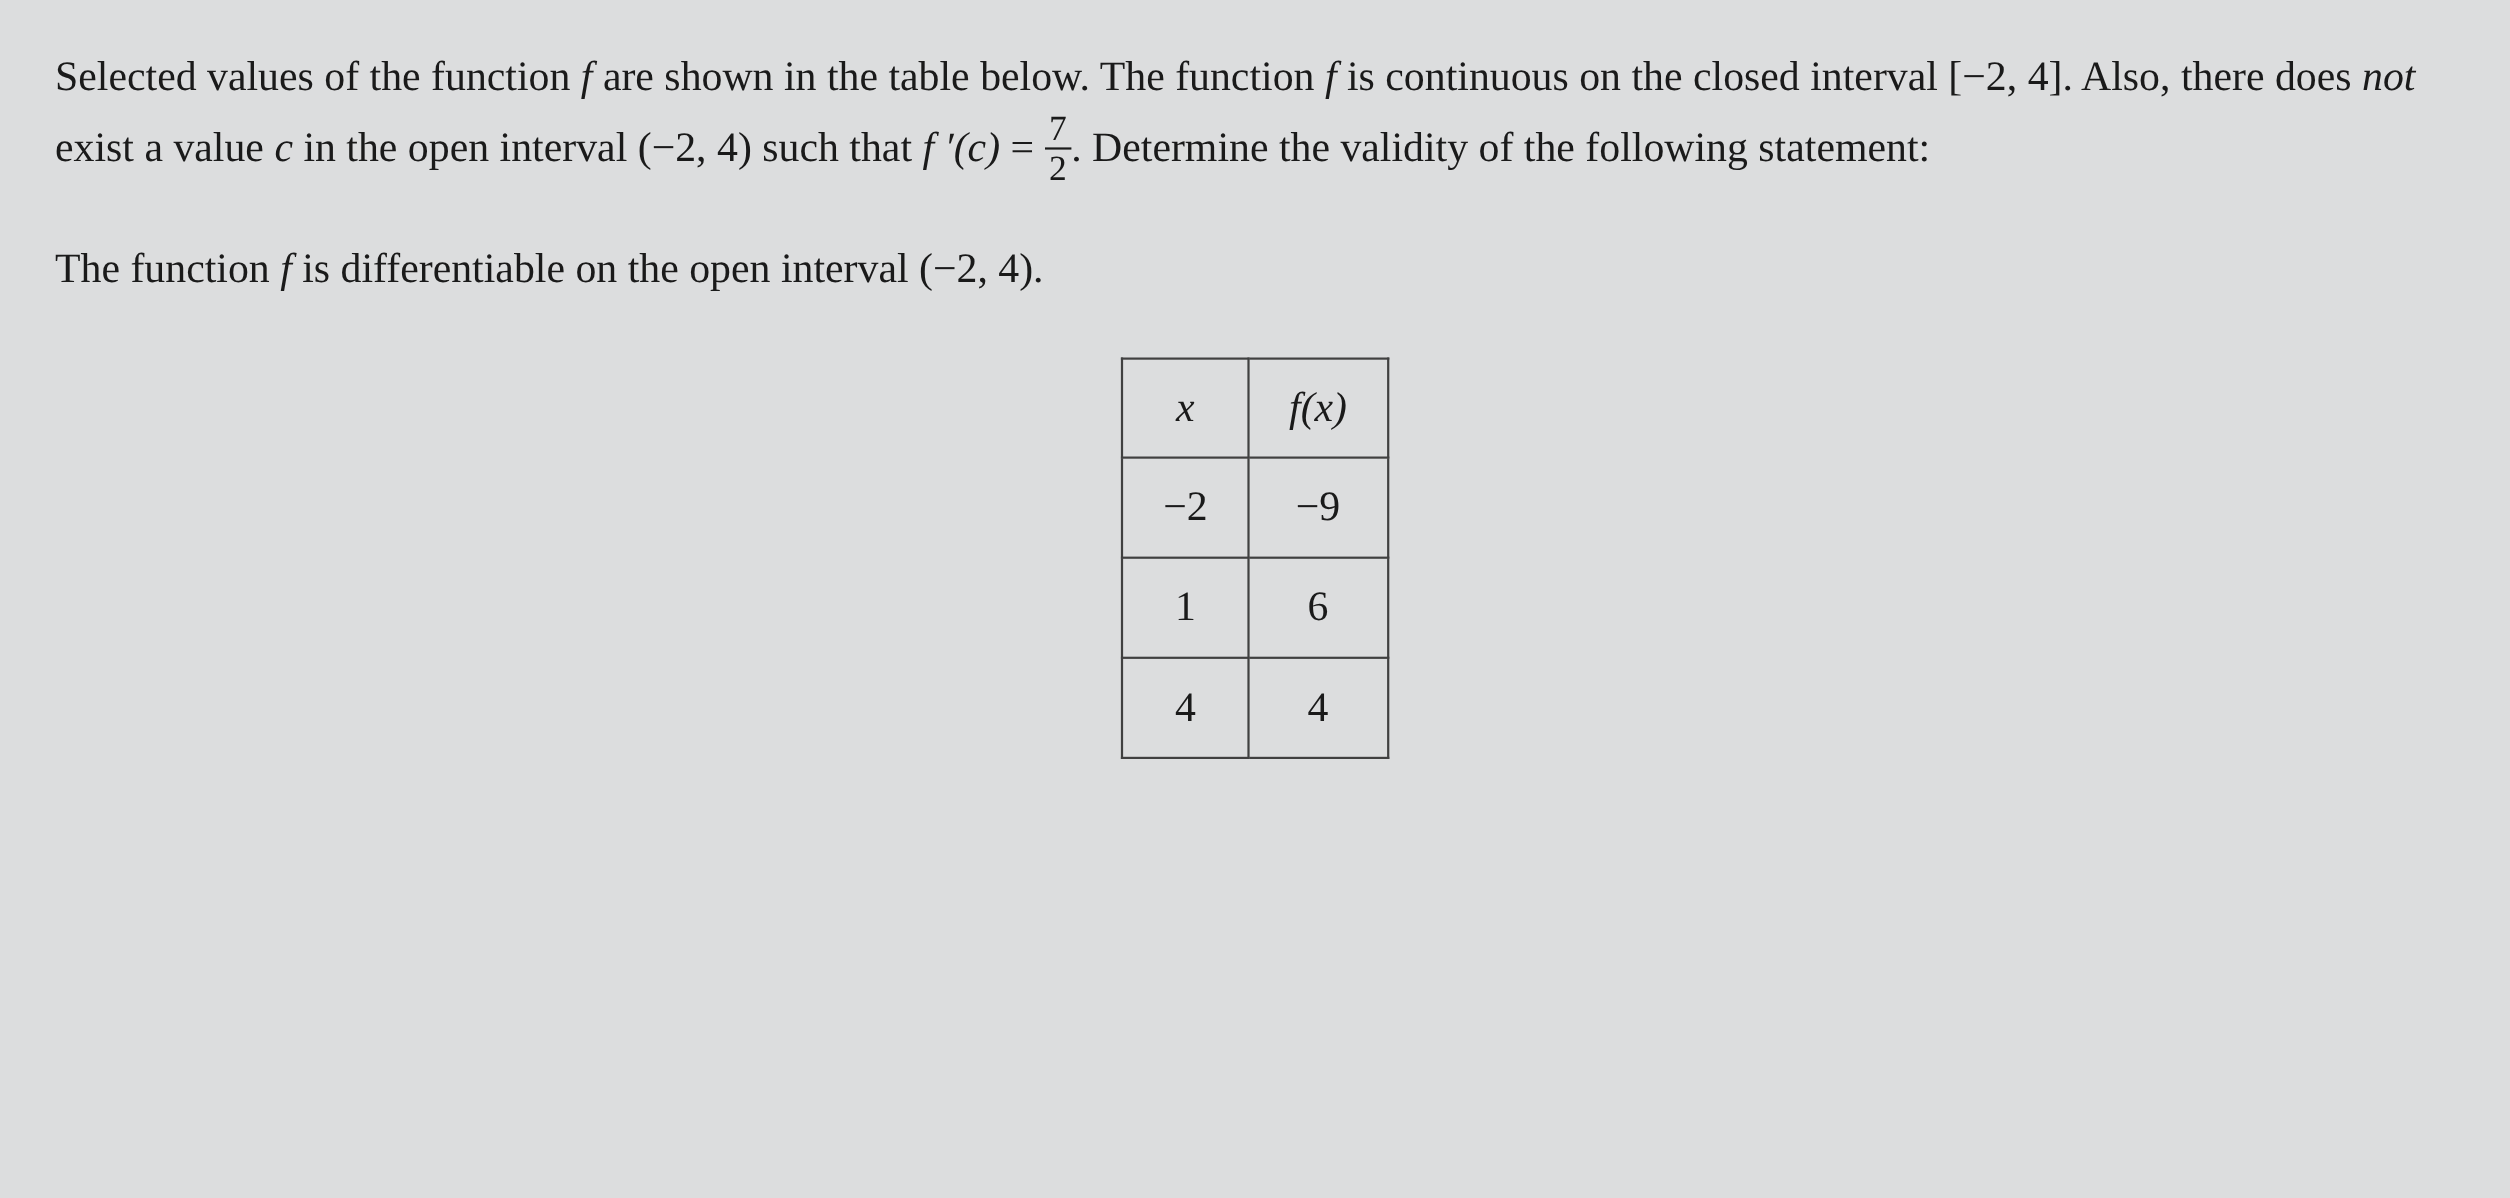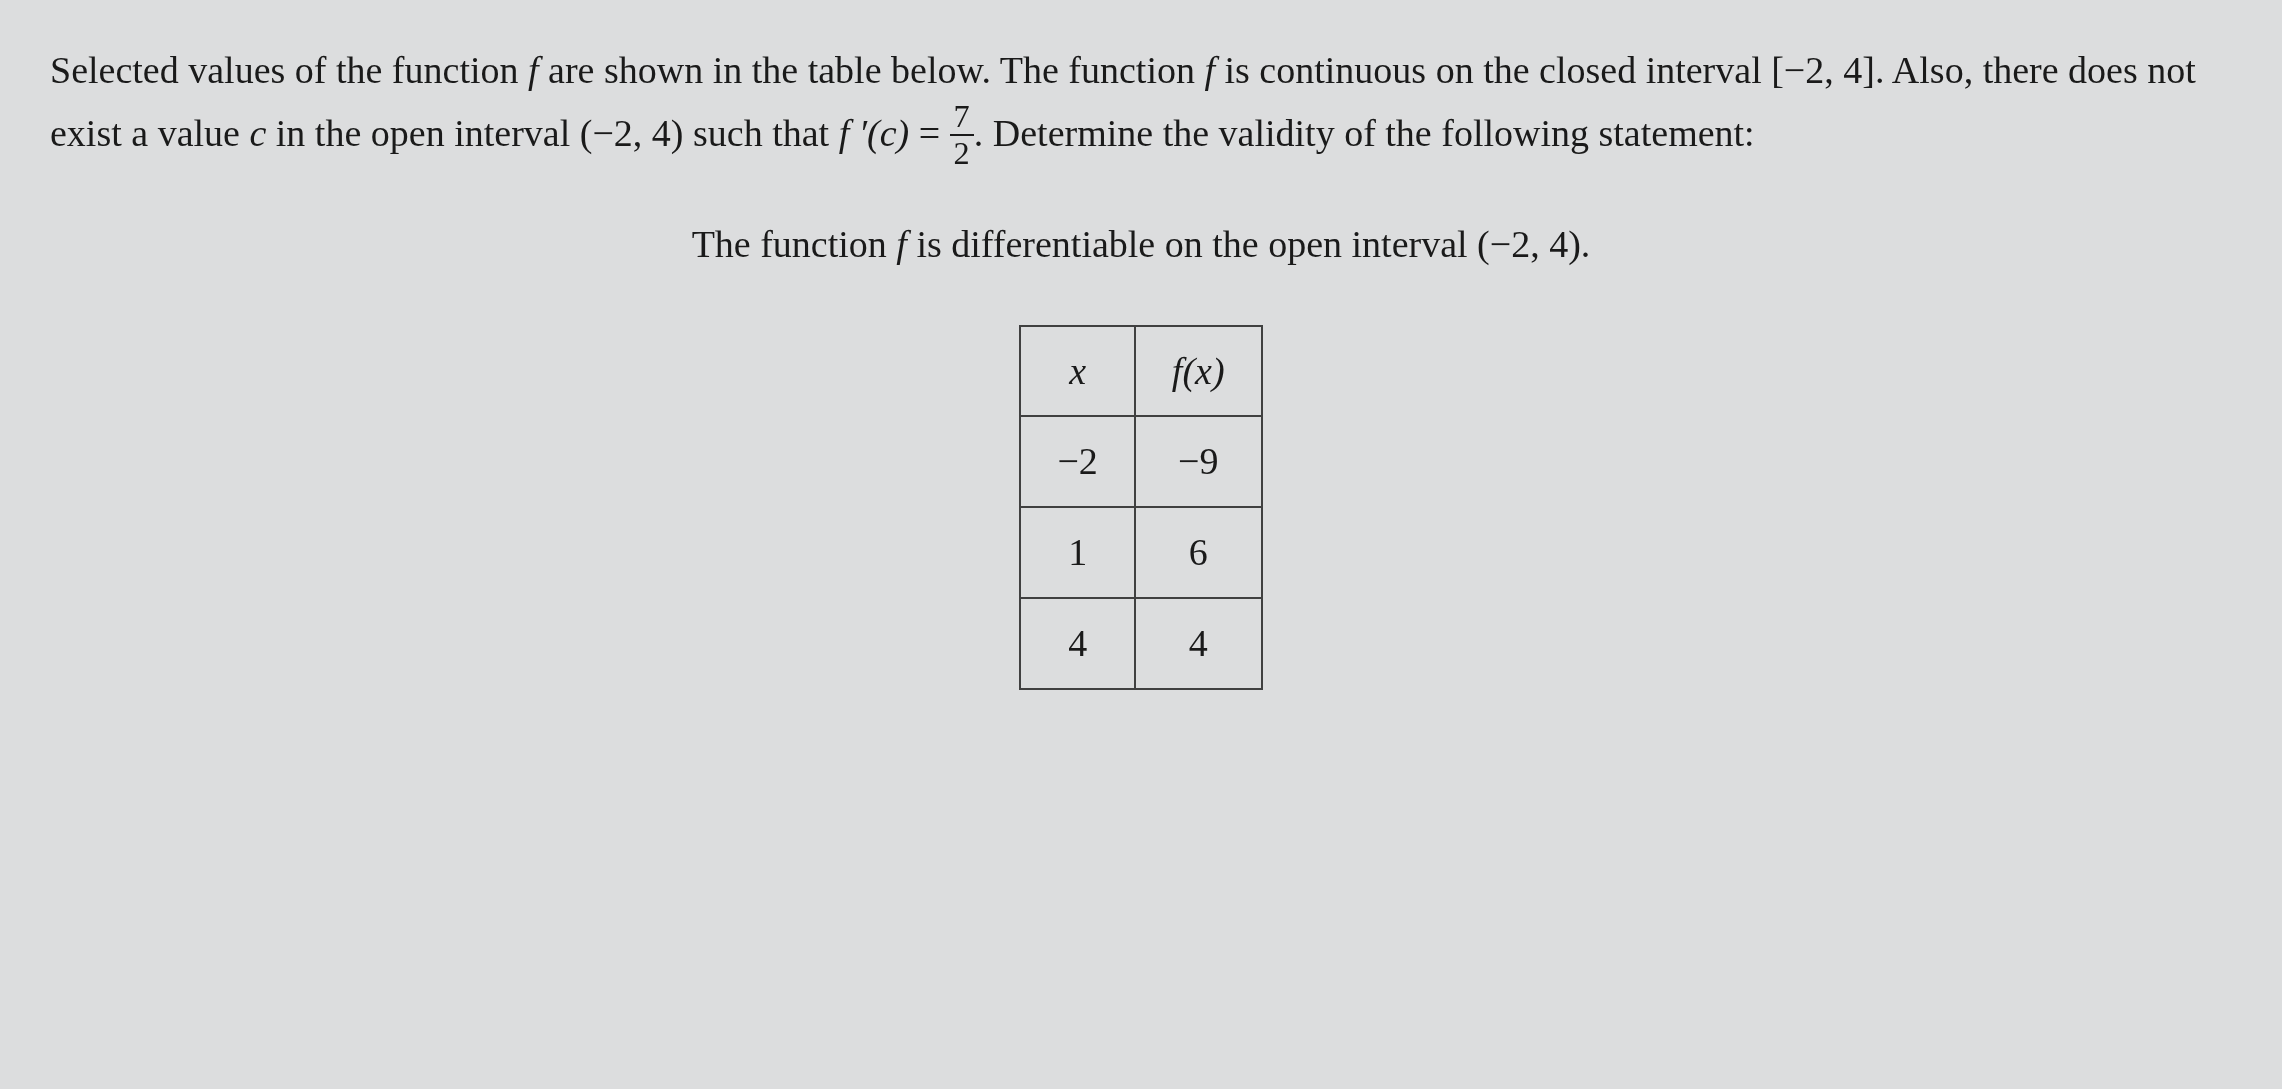--- a/index.html
+++ b/index.html
@@ -9,23 +9,23 @@
       font-family: Georgia, 'Times New Roman', serif;
       color: #1a1a1a;
       font-size: 38px;
       line-height: 1.6;
     }
     .problem-text {
       margin-bottom: 40px;
     }
     .statement-text {
       margin-bottom: 50px;
-      text-align: center;
     }
     .italic {
+      font-style: italic;
     }
     .math-var {
       font-family: 'Times New Roman', serif;
       font-style: italic;
     }
     .fraction {
       display: inline-block;
       vertical-align: middle;
       text-align: center;
       font-size: 0.85em;

